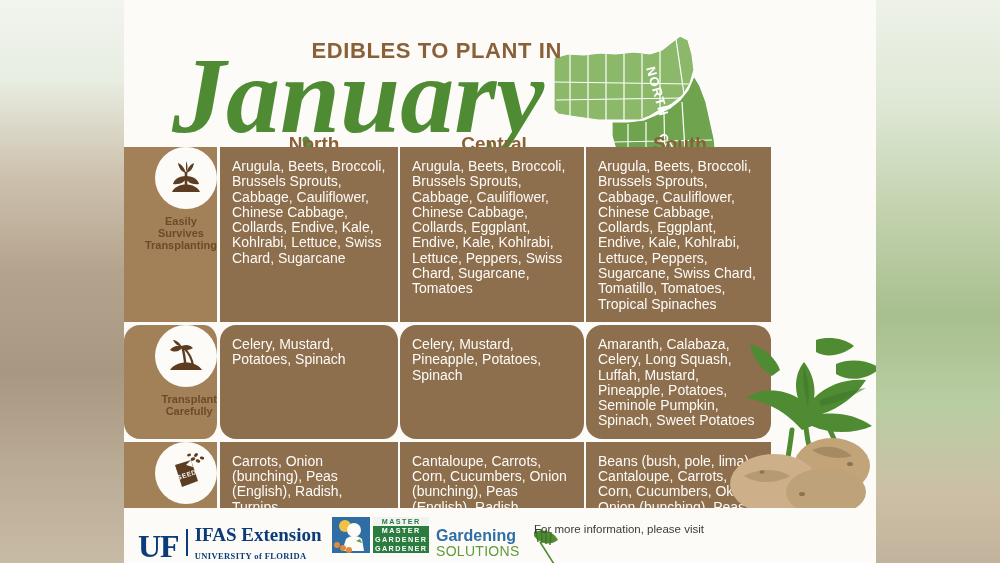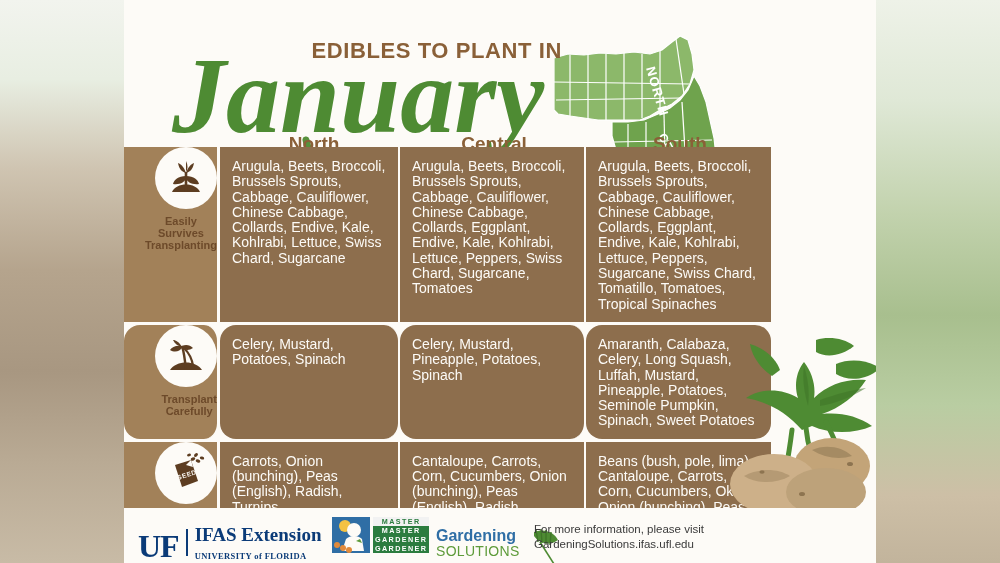--- a/index.html
+++ b/index.html
@@ -325,18 +325,17 @@
         <div id="gs-bot">SOLUTIONS</div>
         <svg id="gs-leaf" width="34" height="40" viewBox="0 0 34 40">
           <path d="M6,6 C16,2 26,6 30,14 C22,20 12,18 6,10 Z" fill="#4e8b33"></path>
           <path d="M8,4 L10,16 M13,3 L14,17 M18,4 L18,18 M23,6 L22,19" stroke="#3f7528" stroke-width="1.4" fill="none"></path>
           <path d="M12,16 L26,38" stroke="#4e8b33" stroke-width="1.6" fill="none"></path>
         </svg>
       </div>
 
       <div id="moreinfo">
         <div>For more information, please visit</div>
-        <div>GardeningSolutions.ifas.ufl.edu</div>
       </div>
     </div>
 
   </div>
 </div>
 
 </body></html>

